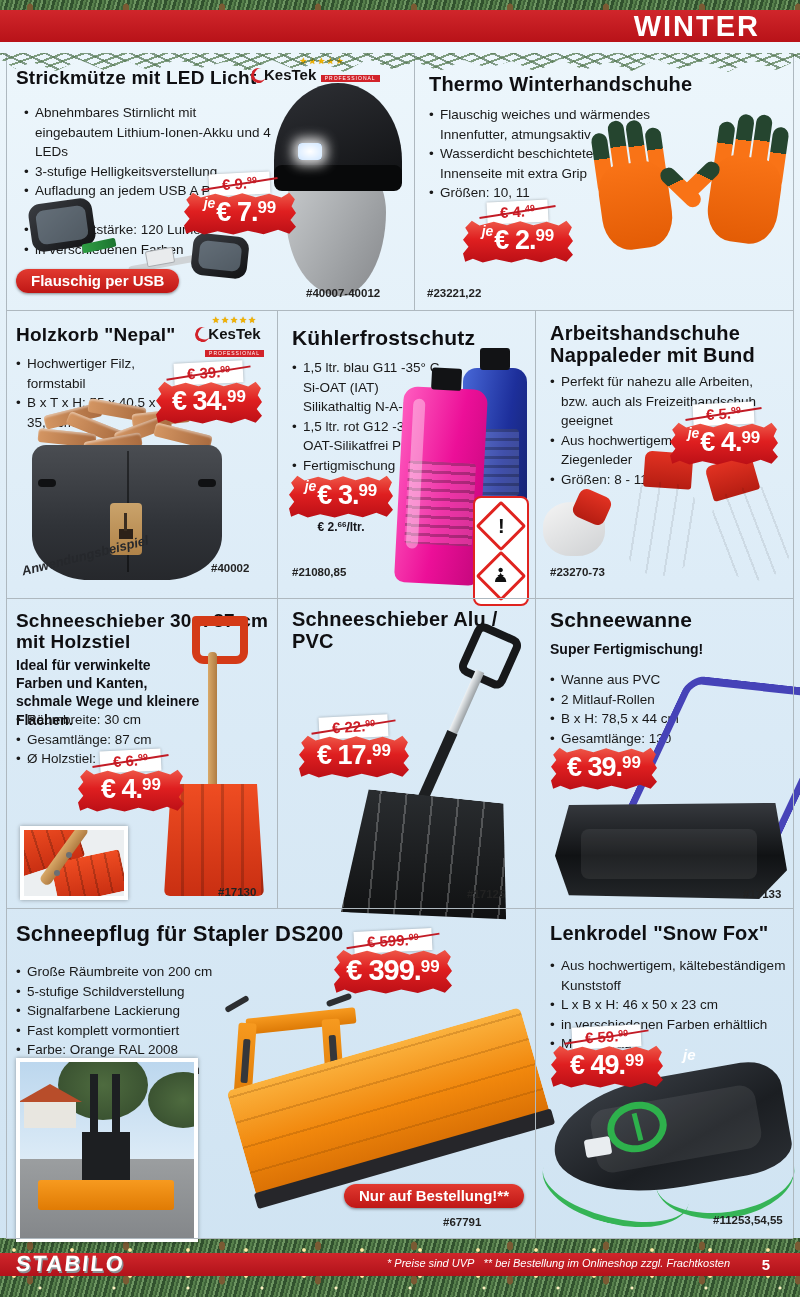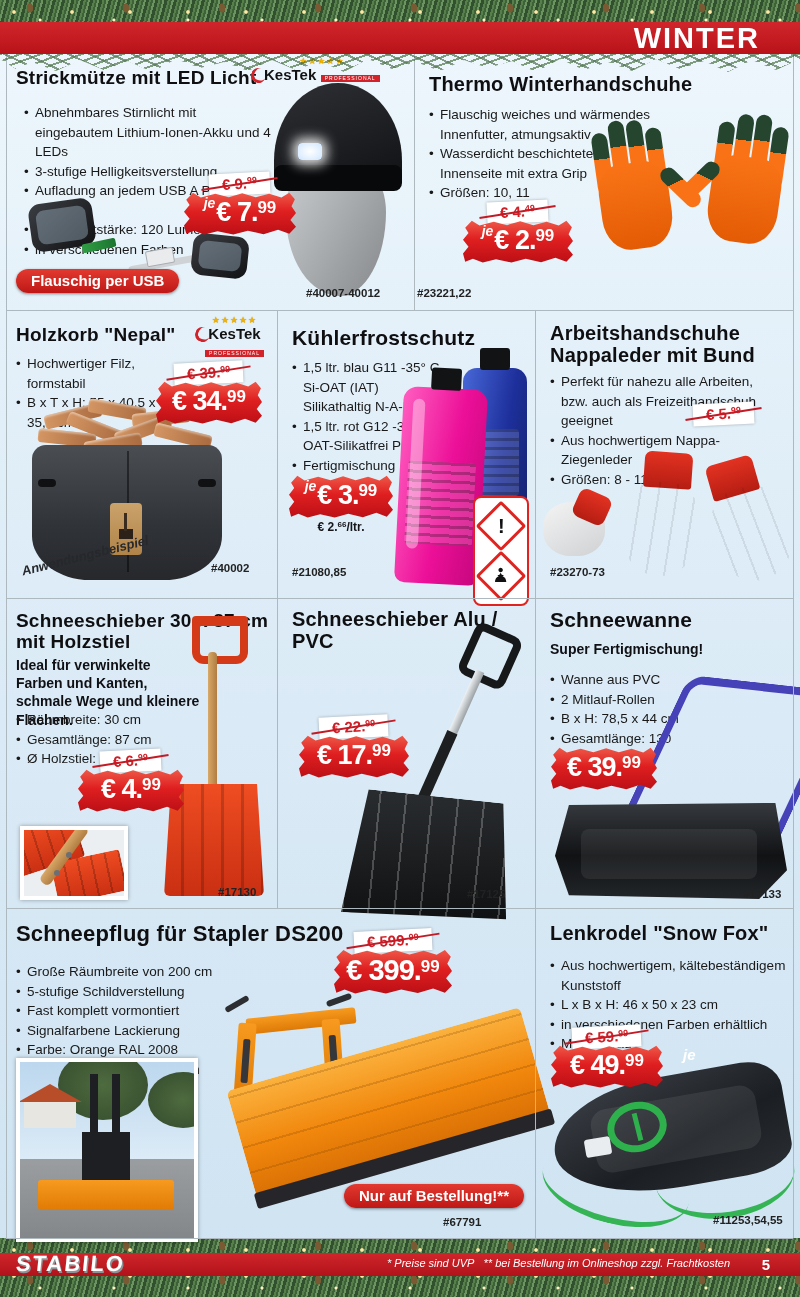--- a/index.html
+++ b/index.html
@@ -13,21 +13,21 @@
      radial-gradient(circle 2.5px at 40px 20px,#fff3c4 45%,transparent 75%) 0 0/74px 30px,
      radial-gradient(ellipse 5px 7px at 30px 8px,#7a5a33 60%,transparent 70%) 0 0/96px 34px,
      repeating-linear-gradient(105deg,#567f4b 0 2px,#3e6238 2px 4px,#6c9460 4px 6px,#31512e 6px 9px),
      linear-gradient(#87a77c,#5d8054);}
   .garland.top{top:0;height:22px;}
   .garland.bottom{bottom:0;height:59px;}
   .fringe{position:absolute;left:0;right:0;top:53px;height:20px;z-index:6;opacity:.85;pointer-events:none;
     background:repeating-linear-gradient(160deg,rgba(62,104,55,.75) 0 2px,transparent 2px 7px),
                repeating-linear-gradient(25deg,rgba(42,80,42,.65) 0 2px,transparent 2px 9px);
     clip-path:polygon(0 0,100% 0,100% 30%,97% 85%,94% 35%,91% 95%,88% 40%,85% 80%,82% 30%,79% 90%,76% 45%,73% 85%,70% 30%,67% 95%,64% 40%,61% 75%,58% 35%,55% 90%,52% 45%,49% 80%,46% 30%,43% 95%,40% 40%,37% 85%,34% 35%,31% 90%,28% 45%,25% 75%,22% 30%,19% 95%,16% 40%,13% 85%,10% 35%,7% 90%,4% 45%,2% 80%,0 30%);}
-  .banner{position:absolute;left:0;right:0;top:22px;height:32px;z-index:7;
+  .banner{position:absolute;left:0;right:0;top:10px;height:32px;z-index:7;
     background:linear-gradient(180deg,#d0262b,#b81218);}
   .banner .title{position:absolute;right:40px;top:0;line-height:32px;color:#fff;font-weight:bold;
     font-size:29px;letter-spacing:2px;}
   .footbar{position:absolute;left:0;right:0;top:1253px;height:23px;z-index:7;
     background:linear-gradient(180deg,#d0262b,#b1121a);}
   .brand{position:absolute;left:16px;top:-2px;color:#fff;font-weight:bold;font-size:22px;letter-spacing:2px;
     transform:skewX(-6deg);text-shadow:1.5px 1.5px 0 #8d9296;}
   .footnotes{position:absolute;right:70px;top:4px;color:#fff;font-style:italic;font-size:11px;}
   .pagenum{position:absolute;right:30px;top:3px;color:#fff;font-weight:bold;font-size:15px;}
 
@@ -252,21 +252,21 @@
         <div class="f" style="left:38px;top:2px"></div>
           <div class="f" style="left:56px;top:12px;height:52px"></div>
         <div class="palm"></div>
           <div class="thumb"></div>
       </div>
     </div>
     <div class="price" style="left:48px;top:148px;width:110px">
       <div class="old"><span>€ 4.</span><span class="cents">49</span></div>
       <div class="badge"><span class="je">je</span><span class="cur">€ 2.</span><span class="cents">99</span></div>
     </div>
-    <div class="article" style="left:2px;top:234px">#23221,22</div>
+    <div class="article" style="left:12px;top:234px">#23221,22</div>
   </div>
 
   <div class="cell" style="left:6px;top:310px;width:271px;height:288px">
     <div class="ptitle" style="left:10px;top:14px;font-size:19px">Holzkorb "Nepal"</div>
     <div class="kestek" style="left:186px;top:6px">
       <div class="stars">★★★★★</div>
       <div class="name">KesTek</div>
       <div class="sub">PROFESSIONAL</div>
     </div>
     <ul class="bullets" style="left:10px;top:44px;width:150px">
@@ -335,20 +335,21 @@
 
   <div class="cell" style="left:535px;top:310px;width:258px;height:288px">
     <div class="ptitle" style="left:15px;top:12px;font-size:20px;width:230px">Arbeitshandschuhe Nappaleder mit Bund</div>
     <ul class="bullets" style="left:15px;top:62px;width:232px">
       <li>Perfekt für nahezu alle Arbeiten, bzw. auch als Freizeithandschuh geeignet</li>
       <li>Aus hochwertigem Nappa-Ziegenleder</li>
       <li>Größen: 8 - 11</li>
     </ul>
     <div class="price" style="left:135px;top:93px;width:108px">
       <div class="old"><span>€ 5.</span><span class="cents">99</span></div>
+      <div class="badge"><span class="je">je</span><span class="cur">€ 4.</span><span class="cents">99</span></div>
     </div>
     <div class="photo" style="left:6px;top:150px;width:248px;height:122px">
       <div class="shape" style="left:2px;top:42px;width:62px;height:54px;background:linear-gradient(150deg,#f4f4f4,#cfd1d3);border-radius:45%;"></div>
       <div class="shape" style="left:34px;top:32px;width:34px;height:30px;background:linear-gradient(#e23222,#b51d12);border-radius:8px;transform:rotate(24deg)"></div>
       <div class="shape wglove" style="left:80px;top:-8px;transform:rotate(4deg)">
           <div class="cuff"></div>
           <div class="hand"></div>
         </div>
       <div class="shape wglove" style="left:162px;top:-2px;transform:rotate(-16deg) scaleX(-1)">
           <div class="cuff"></div>
@@ -417,22 +418,22 @@
       <div class="badge"><span class="cur">€ 39.</span><span class="cents">99</span></div>
     </div>
     <div class="article" style="left:208px;top:290px">#17133</div>
   </div>
 
   <div class="cell" style="left:6px;top:908px;width:529px;height:330px">
     <div class="ptitle" style="left:10px;top:14px;font-size:22px">Schneepflug für Stapler DS200</div>
     <ul class="bullets" style="left:10px;top:54px;width:280px">
       <li>Große Räumbreite von 200 cm</li>
       <li>5-stufige Schildverstellung</li>
+      <li>Signalfarbene Lackierung</li>
       <li>Fast komplett vormontiert</li>
-      <li>Signalfarbene Lackierung</li>
       <li>Farbe: Orange RAL 2008</li>
       <li>B x T x H: 200 x 107 x 48 cm</li>
     </ul>
     <div class="price" style="left:328px;top:22px;width:118px">
       <div class="old"><span>€ 599.</span><span class="cents">99</span></div>
       <div class="badge big"><span class="cur">€ 399.</span><span class="cents">99</span></div>
     </div>
     <div class="photo" style="left:200px;top:95px;width:325px;height:180px">
       <div class="shape pbar" style="left:40px;top:10px;width:110px;height:16px;transform:rotate(-6deg)"></div>
       <div class="shape pbar" style="left:30px;top:20px;width:18px;height:78px;transform:rotate(4deg)"></div>

